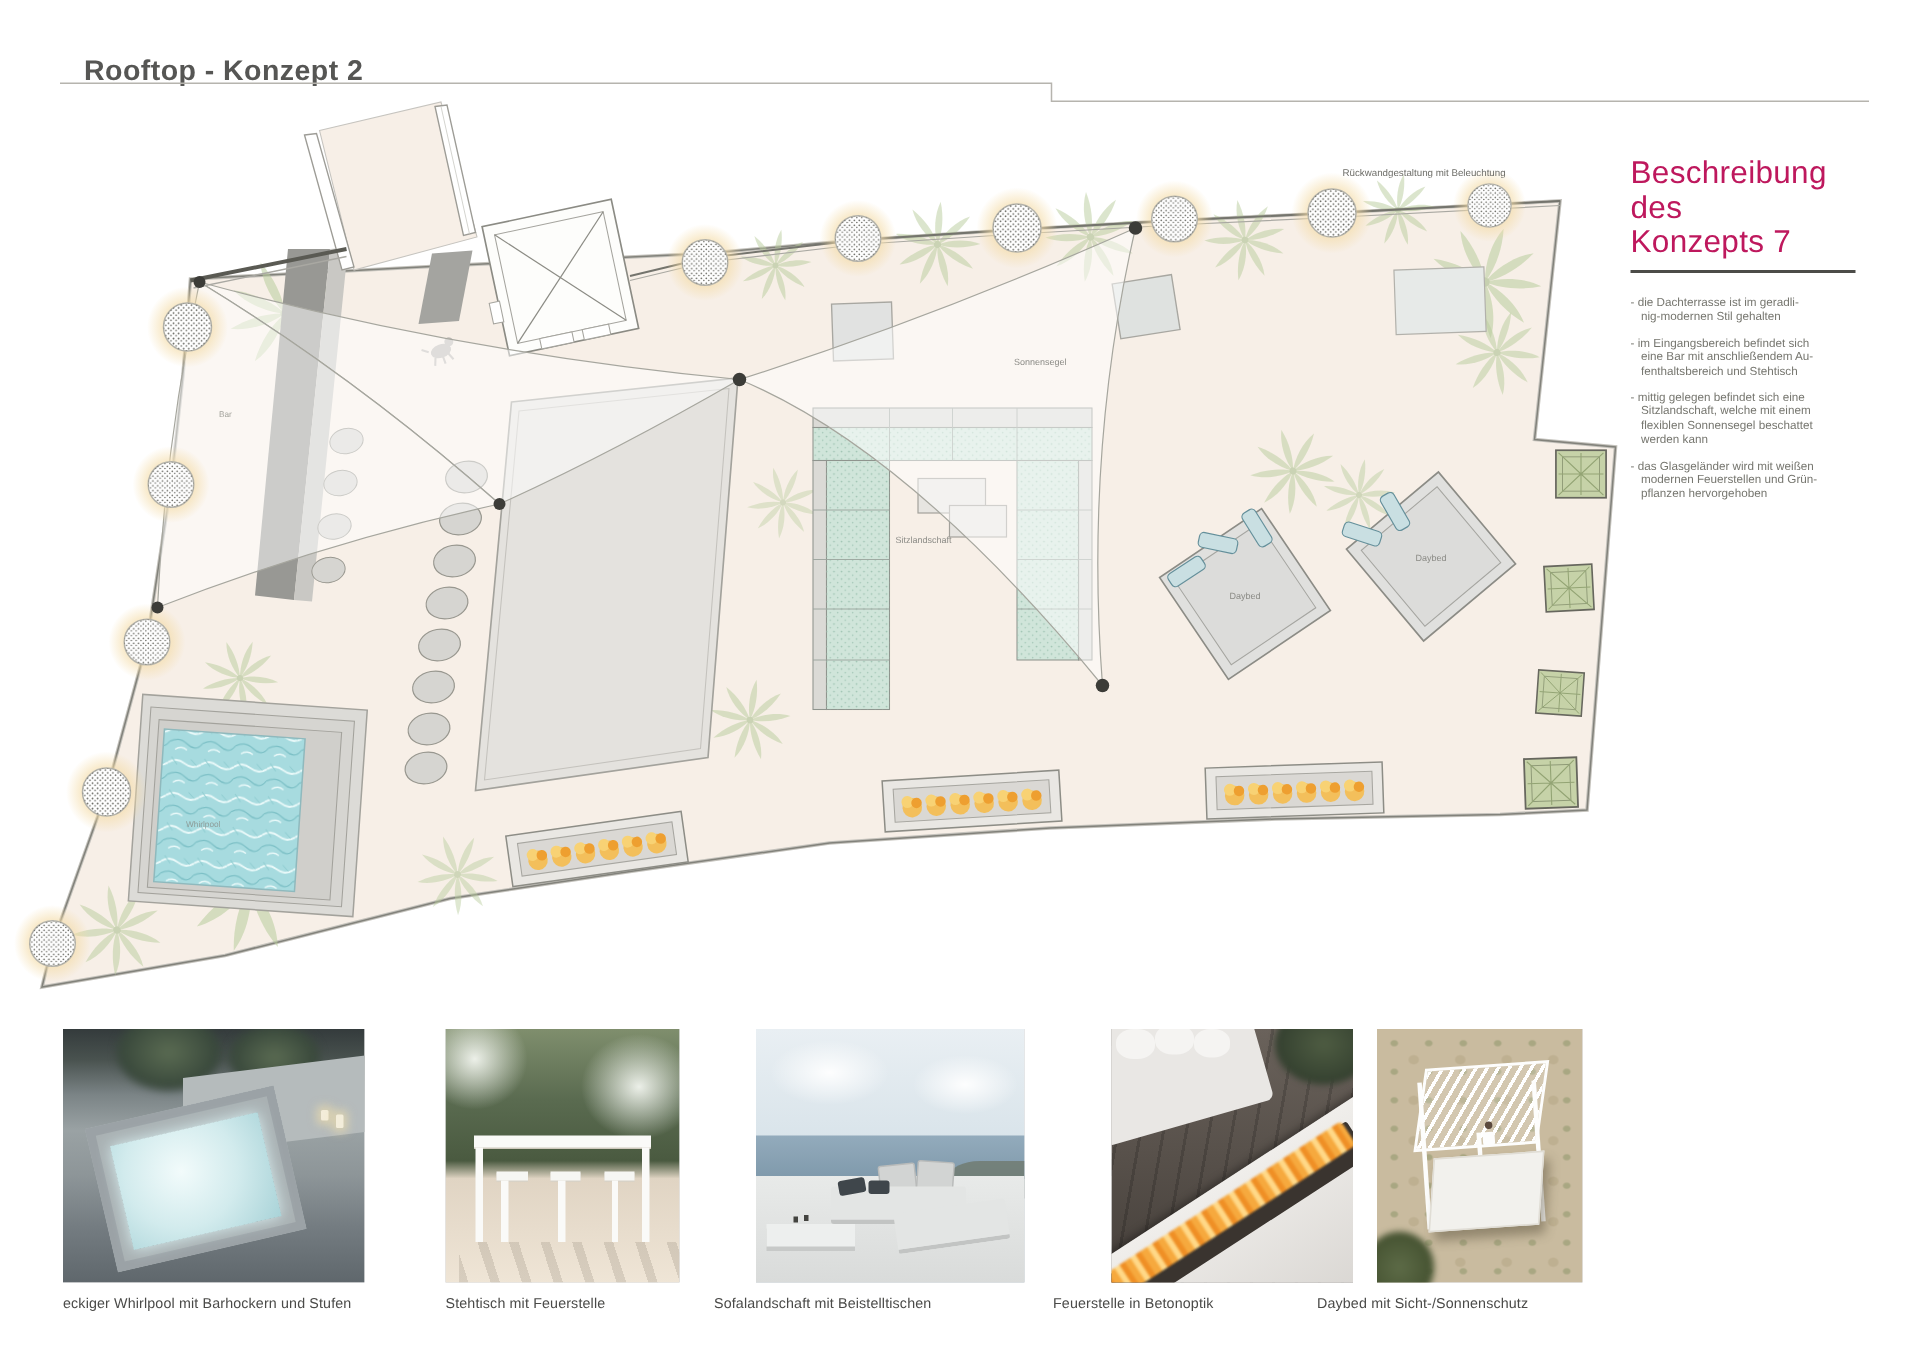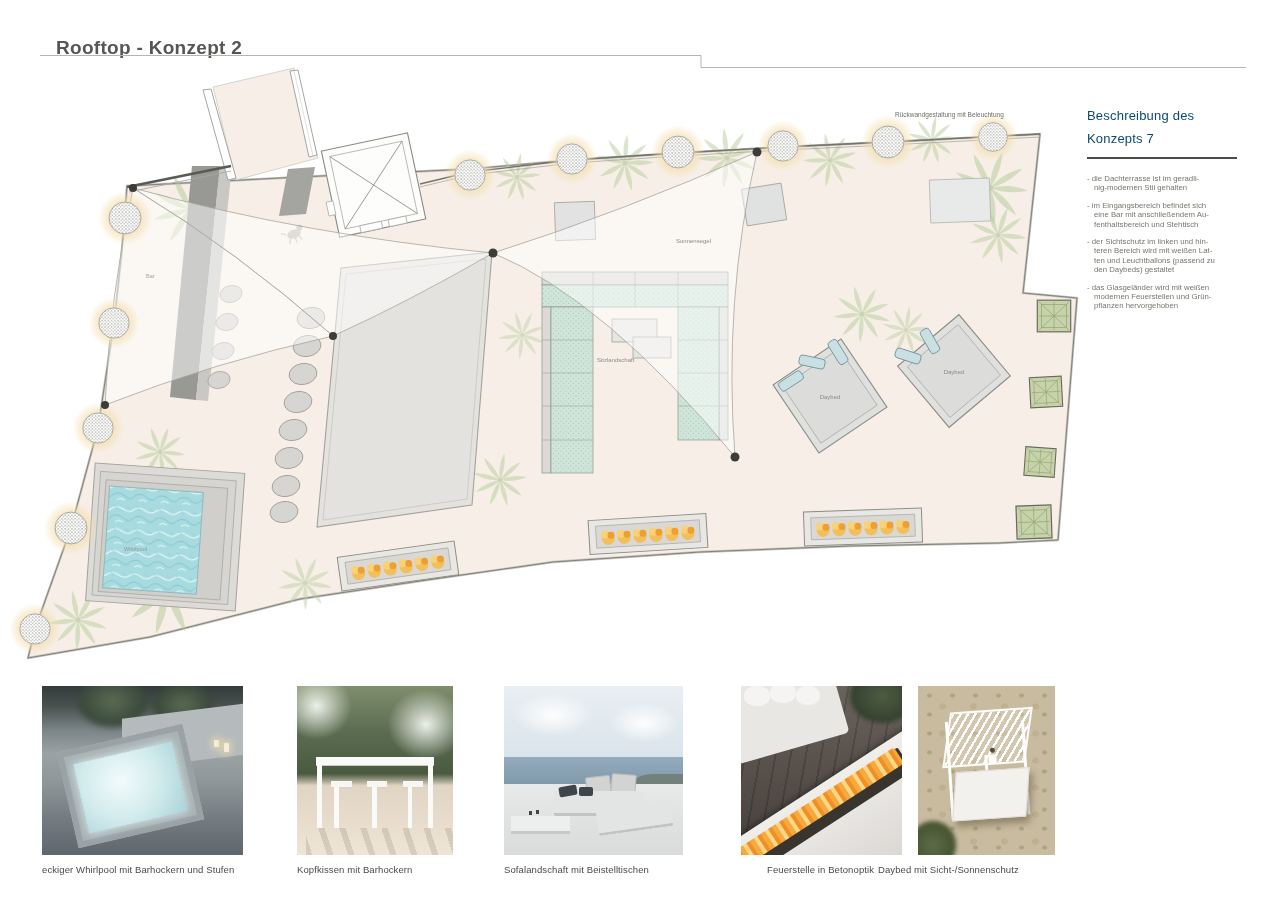--- a/index.html
+++ b/index.html
@@ -2,30 +2,30 @@
 <html><head>
 <meta charset="utf-8">
 <style>
   html,body{margin:0;padding:0;width:1280px;height:905px;background:#fff;overflow:hidden;
     font-family:"Liberation Sans",sans-serif;position:relative}
   #stage{position:absolute;inset:0;width:1280px;height:905px}
   #plan-svg{position:absolute;left:0;top:0}
   .page-title{position:absolute;left:56px;top:24px;font-size:19px;color:#565654;letter-spacing:.3px}
   
   .desc{position:absolute;left:1087px;top:104px;width:160px}
-  .desc-title{font-size:13px;line-height:23px;color:#0c4a6e;letter-spacing:.2px}
+  .desc-title{font-size:21px;line-height:23px;color:#be185d;letter-spacing:.2px}
   .desc-rule{width:150px;height:2px;background:#4c4c48;margin:7px 0 15px 0}
   .bullet{font-size:7.8px;line-height:9.4px;color:#76766f;margin-bottom:8px;
     white-space:pre-line;padding-left:7px;text-indent:-7px}
   
   .photo{position:absolute;top:686px;height:169px;overflow:hidden;background:#ccc}
   #photo1{left:42px;width:201px}#photo2{left:297px;width:156px}
   #photo3{left:504px;width:179px}#photo4{left:741px;width:161px}#photo5{left:918px;width:137px}
   .caption{position:absolute;top:864px;font-size:9.5px;color:#4a4a48;letter-spacing:.1px}
-  #cap1{left:42px}#cap2{left:297px}#cap3{left:504px}#cap4{left:767px}#cap5{left:878px}
+  #cap1{left:42px}#cap2{left:297px}#cap3{left:476px}#cap4{left:702px}#cap5{left:878px}
   .abs{position:absolute}
   
   .p1-bg{inset:0;background:linear-gradient(180deg,#343b3c 0%,#49524f 12%,#7b8486 26%,#9aa2a4 40%,#8d9598 58%,#747c81 78%,#5f676c 100%)}
   .p1-plant{border-radius:50%;background:radial-gradient(#5a6b52,#37463a 70%);filter:blur(3px)}
   .p1-deck{left:40%;top:14%;width:70%;height:30%;background:#b5bbbc;transform:skewY(-7deg)}
   .p1-rim{left:12%;top:30%;width:64%;height:58%;background:#a9b1b3;transform:rotate(-13deg);box-shadow:inset 0 0 0 6px #9ba2a6}
   .p1-water{left:19%;top:39%;width:50%;height:42%;transform:rotate(-13deg);
     background:radial-gradient(circle at 42% 38%,#f2fbfb,#d2ebed 52%,#a9d3d8);box-shadow:0 0 10px #d8eef0}
   .p1-candle{width:5px;height:7px;background:#f3edda;box-shadow:0 0 6px 3px rgba(245,225,170,.55);border-radius:1px}
   
@@ -353,24 +353,24 @@
 
 <div class="desc">
   <div class="desc-title">Beschreibung des</div>
   <div class="desc-title">Konzepts 7</div>
   <div class="desc-rule"></div>
   <div class="bullet">- die Dachterrasse ist im geradli-
 nig-modernen Stil gehalten</div>
   <div class="bullet">- im Eingangsbereich befindet sich
 eine Bar mit anschließendem Au-
 fenthaltsbereich und Stehtisch</div>
-  <div class="bullet">- der Sichtschutz im linken und hin-
-teren Bereich wird mit weißen Lat-
-ten und Leuchtballons (passend zu
-den Daybeds) gestaltet</div>
+  <div class="bullet">- mittig gelegen befindet sich eine
+Sitzlandschaft, welche mit einem
+flexiblen Sonnensegel beschattet
+werden kann</div>
   <div class="bullet">- das Glasgeländer wird mit weißen
 modernen Feuerstellen und Grün-
 pflanzen hervorgehoben</div>
 </div>
 
 <div id="photo1" class="photo">
   <div class="abs p1-bg"></div>
   <div class="abs p1-plant" style="left:18%;top:-6%;width:34%;height:30%"></div>
   <div class="abs p1-plant" style="left:55%;top:-2%;width:30%;height:26%"></div>
   <div class="abs p1-deck"></div>
@@ -434,18 +434,18 @@
     <div class="abs p5-post" style="right:0;top:12%;height:84%"></div>
     <div class="abs p5-post" style="left:46%;top:40%;height:56%"></div>
     <div class="abs p5-bed"></div>
     <div class="abs p5-body" style="left:52%;top:40%"></div>
     <div class="abs p5-head" style="left:54%;top:34%"></div>
   </div>
   <div class="abs p5-bush"></div>
 </div>
 
 <div id="cap1" class="caption">eckiger Whirlpool mit Barhockern und Stufen</div>
-<div id="cap2" class="caption">Kopfkissen mit Barhockern</div>
+<div id="cap2" class="caption">Stehtisch mit Feuerstelle</div>
 <div id="cap3" class="caption">Sofalandschaft mit Beistelltischen</div>
 <div id="cap4" class="caption">Feuerstelle in Betonoptik</div>
 <div id="cap5" class="caption">Daybed mit Sicht-/Sonnenschutz</div>
 
 </div>
 
 </body></html>

